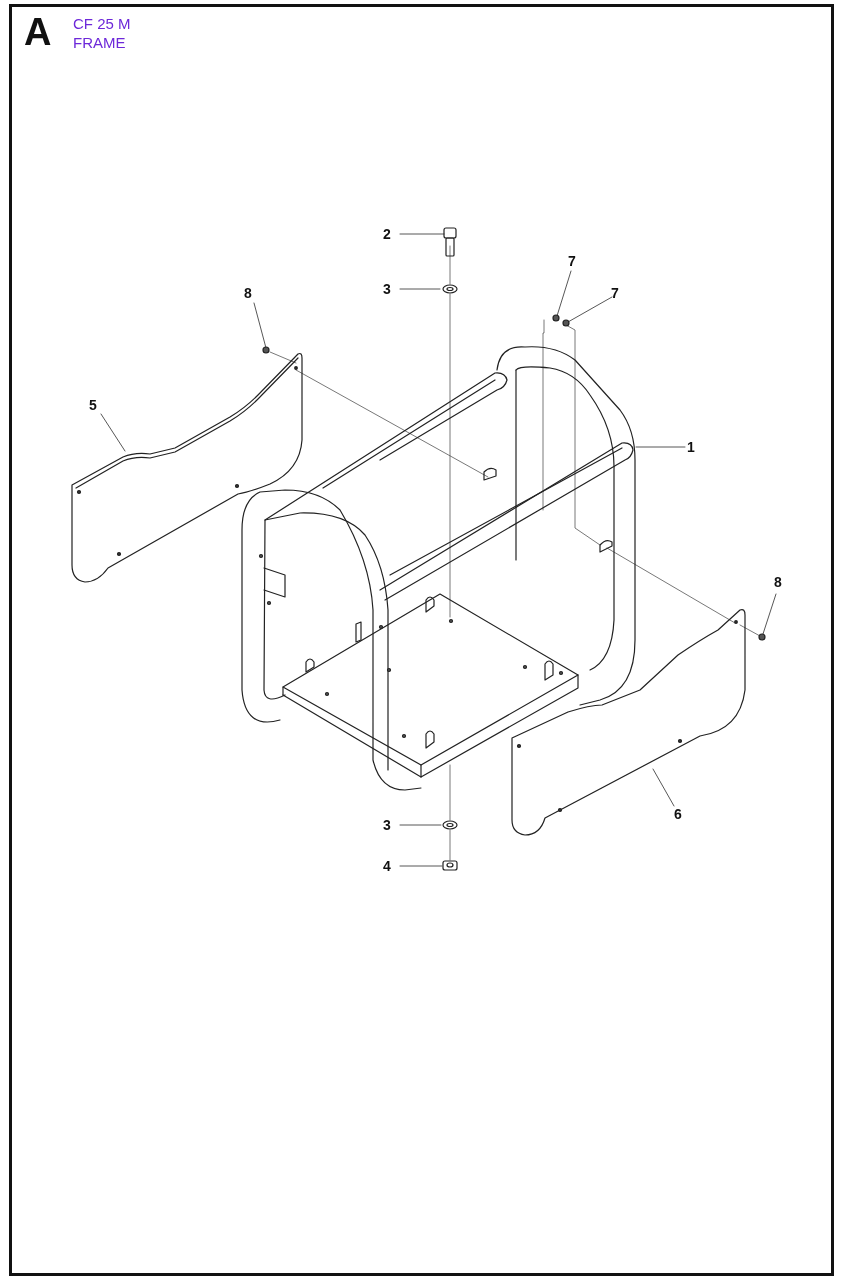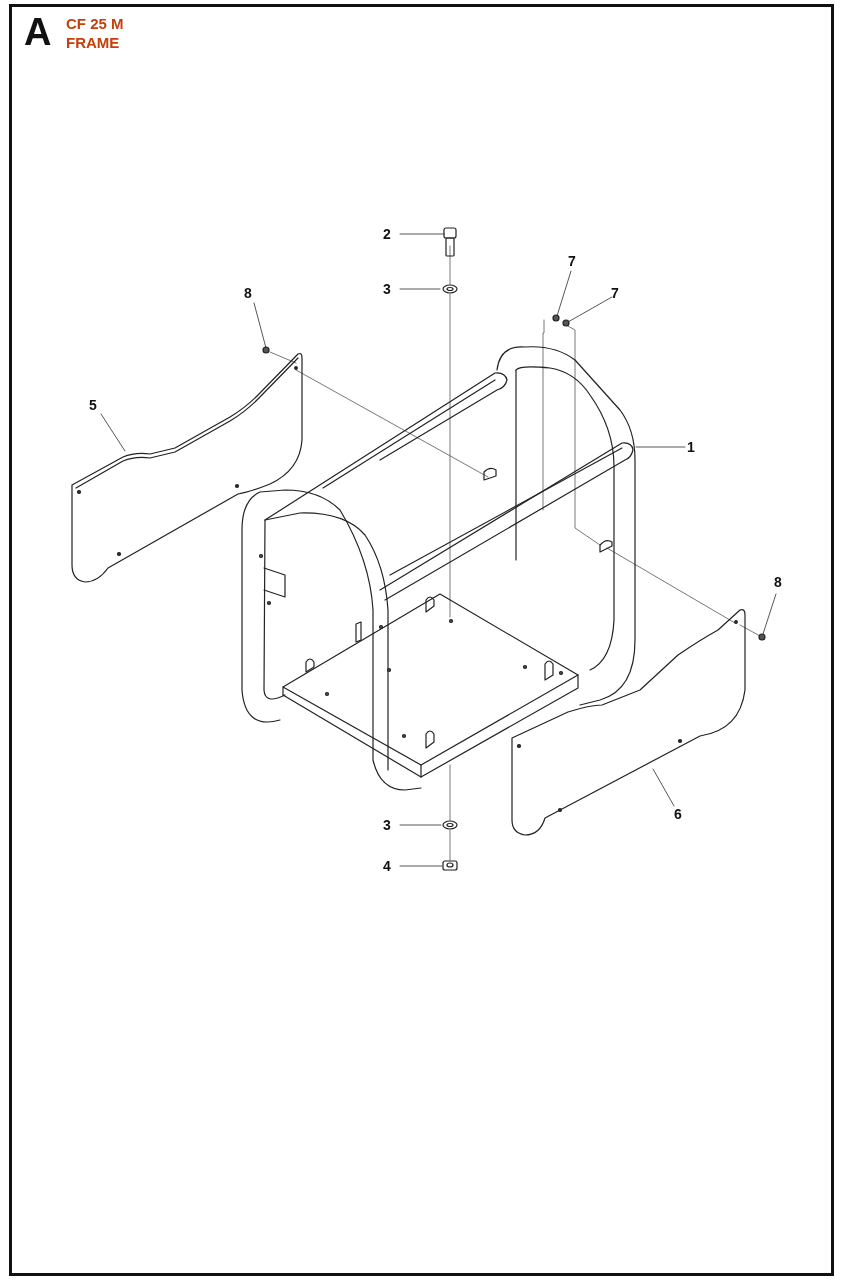--- a/index.html
+++ b/index.html
@@ -1,19 +1,19 @@
 <!DOCTYPE html>
 <html><head>
 <meta charset="utf-8">
 <style>
   html, body { margin:0; padding:0; background:#ffffff; }
   body { width:846px; height:1280px; position:relative; overflow:hidden; font-family:"Liberation Sans", sans-serif; }
   .frame-border { position:absolute; left:9px; top:4px; width:825px; height:1272px; border:3px solid #111; box-sizing:border-box; }
   .hdr-letter { position:absolute; left:24px; top:10px; font-size:38px; font-weight:bold; color:#111; line-height:44px; }
-  .hdr-line { position:absolute; left:66px; font-size:15px; font-weight:bold; color:#c2410c; line-height:17px; }
+  .hdr-line { position:absolute; left:73px; font-size:15px; font-weight:normal; color:#6d28d9; line-height:17px; }
   .callout { position:absolute; font-size:14px; font-weight:bold; color:#111; line-height:16px; }
   svg.drawing { position:absolute; left:0; top:0; }
 </style>
 </head>
 <body>
 
 <div class="frame-border"></div>
 
 <div class="hdr-letter">A</div>
 <div class="hdr-line" style="top:15px;">CF 25 M</div>

